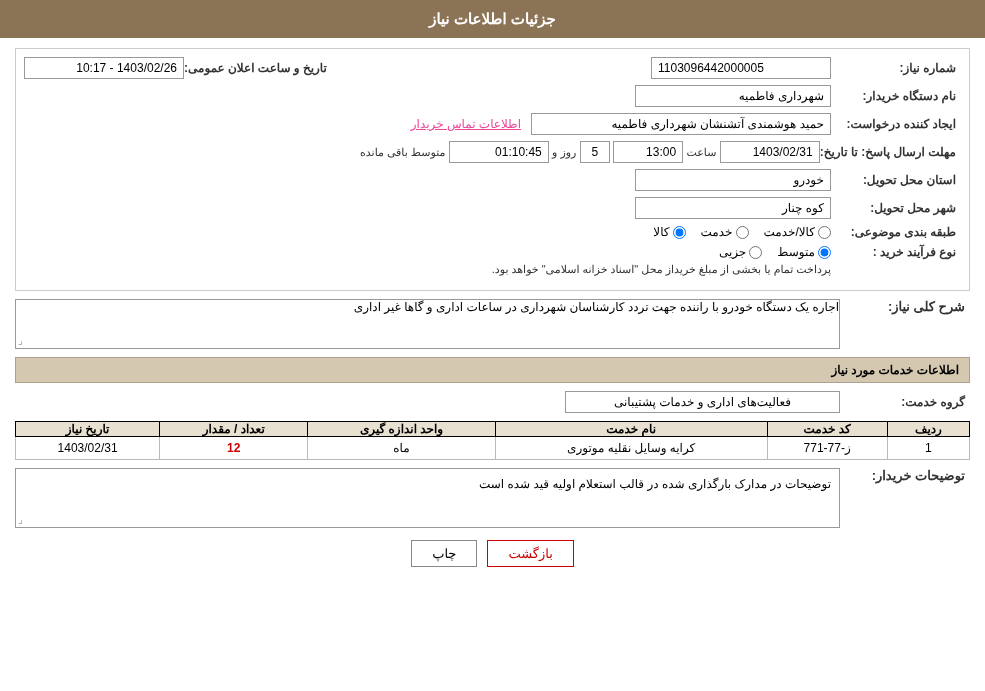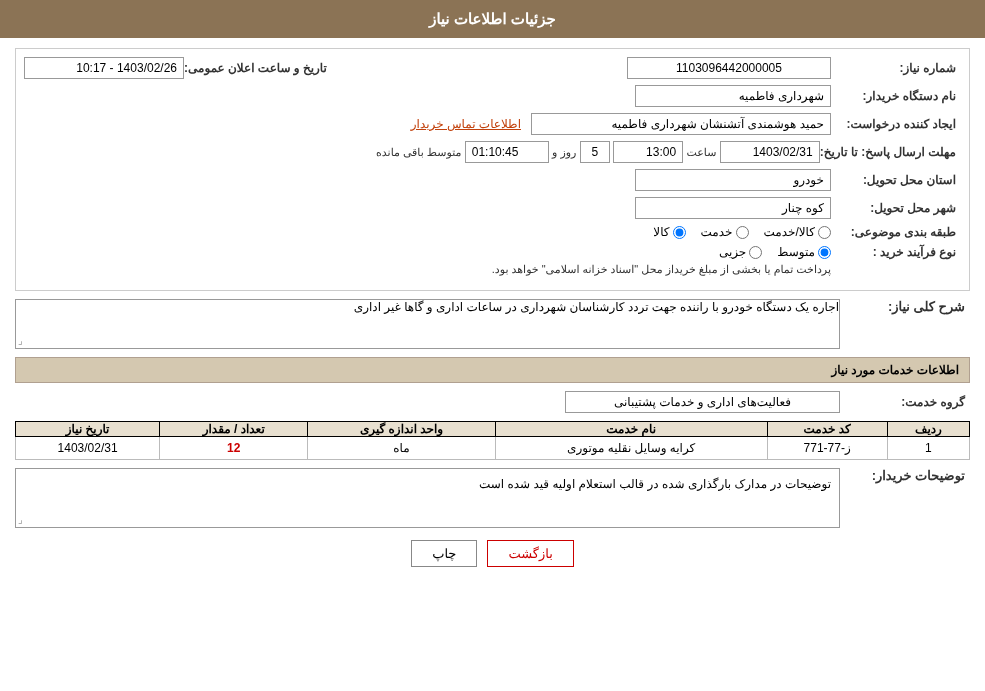--- a/index.html
+++ b/index.html
@@ -59,25 +59,25 @@
     .field-wide {
       width: 196px;
     }
     .field-medium {
       width: 160px;
     }
     .field-small {
       width: 80px;
     }
     .field-number {
-      width: 204px;
-      text-align: center;
+      width: 180px;
+      text-align: left;
     }
     .link-text {
-      color: #c2410c;
+      color: #ec4899;
       cursor: pointer;
       text-decoration: underline;
     }
     .date-label {
       color: #333;
       font-size: 11px;
     }
     .section-title {
       background: #d4c8b0;
       padding: 5px 10px;
@@ -212,21 +212,21 @@
         <span class="field-box field-small" style="width:100px;">1403/02/31</span>
         &nbsp;
         <span class="date-label">ساعت</span>
         &nbsp;
         <span class="field-box" style="width:70px;">13:00</span>
         &nbsp;
         <span class="field-box" style="width:30px;text-align:center;">5</span>
         &nbsp;
         <span class="date-label">روز و</span>
         &nbsp;
-        <span class="field-box" style="width:84px;text-align:left;">01:10:45</span>
+        <span class="field-box" style="width:100px;text-align:right;">01:10:45</span>
         &nbsp;
         <span class="date-label">متوسط باقی مانده</span>
       </div>
 
       <div class="row">
         <span class="label">استان محل تحویل:</span>
         <span class="field-box field-wide">خودرو</span>
       </div>
 
       <div class="row">

